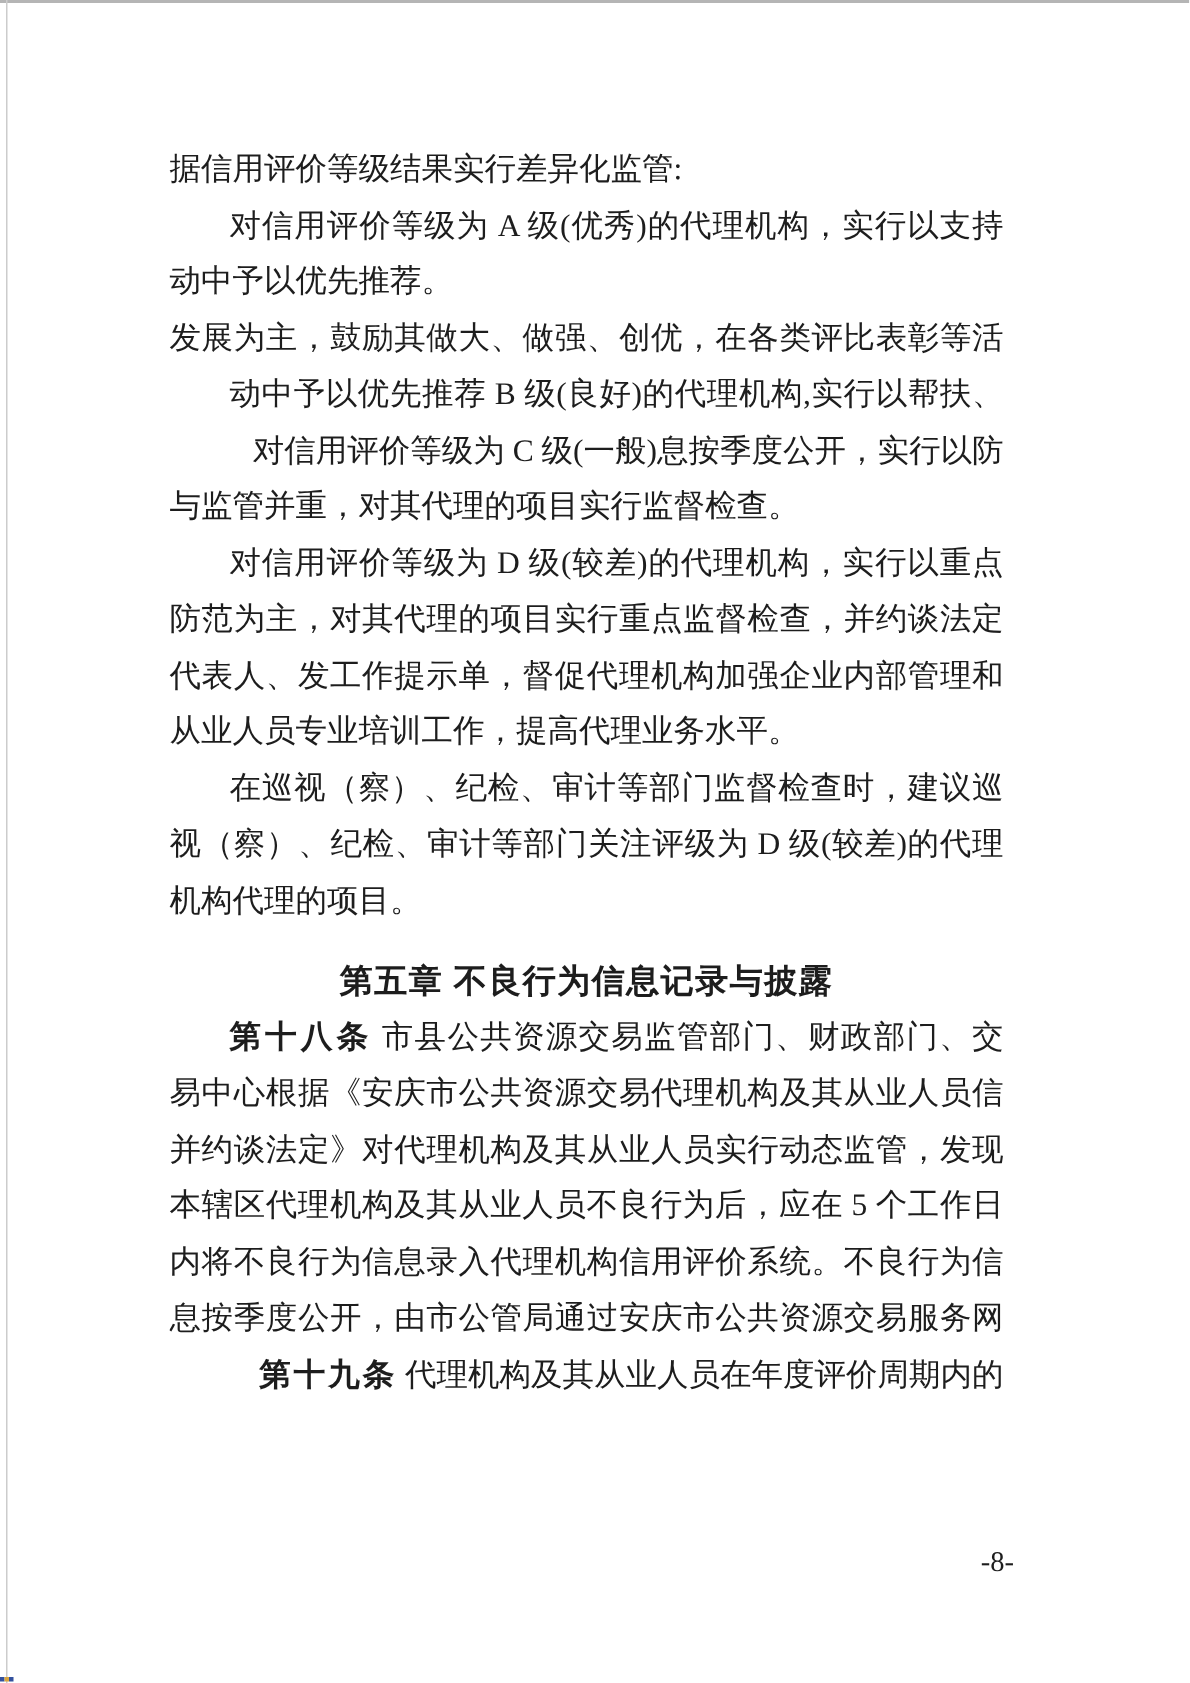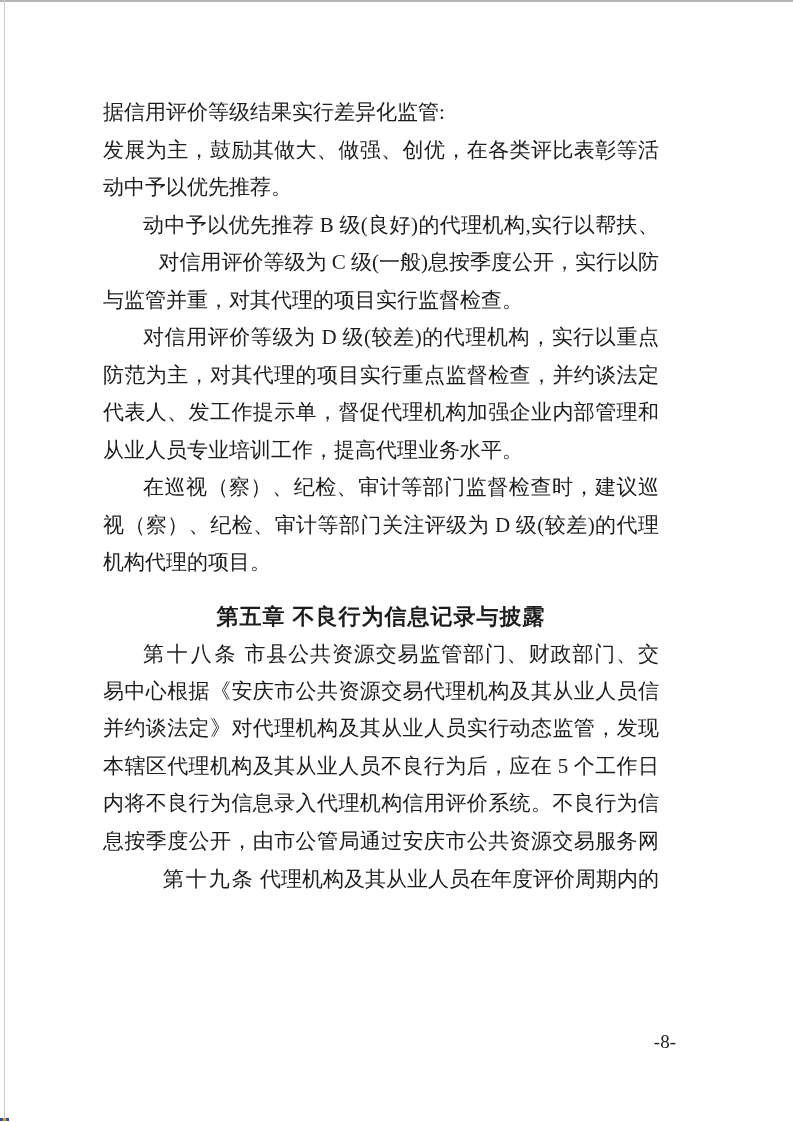--- a/index.html
+++ b/index.html
@@ -22,21 +22,21 @@
     background: var(--border-top, #b5b5b5);
   }
   .border-left {
     position: absolute;
     left: 4px; top: 0;
     width: 1px; height: 1122px;
     background: var(--border-left, #cccccc);
   }
   .doc-body {
     position: absolute;
-    left: 103px;
+    left: 113px;
     top: 94px;
     width: 556px;
     font-size: 21px;
     color: var(--ink, #1d1d1d);
     font-family: "Liberation Serif", serif;
   }
   .line {
     height: 37.5px;
     line-height: 37.5px;
     white-space: nowrap;
@@ -57,21 +57,21 @@
     margin-top: 16px;
     text-align-last: center;
     font-family: "Liberation Sans", sans-serif;
     font-weight: bold;
     font-size: 22px;
     padding-left: 0;
     letter-spacing: 1px;
   }
   .line b.lead {
     font-family: "Liberation Sans", sans-serif;
-    font-weight: normal;
+    font-weight: bold;
     letter-spacing: 2px;
   }
   .page-number {
     position: absolute;
     top: 1030px;
     right: 117px;
     font-size: 19px;
     line-height: 24px;
     color: var(--ink, #1d1d1d);
     font-family: "Liberation Serif", serif;
@@ -93,22 +93,23 @@
 </style>
 </head>
 <body>
 
 <div class="page">
   <div class="border-top"></div>
   <div class="border-left"></div>
 
   <div class="doc-body" id="doc-body">
       <div class="line">据信用评价等级结果实行差异化监管:</div>
+      <div class="line j ind">对信用评价等级为 A 级(优秀)的代理机构，实行以支持</div>
+      <div class="line">动中予以优先推荐。</div>
       <div class="line j">发展为主，鼓励其做大、做强、创优，在各类评比表彰等活</div>
-      <div class="line">动中予以优先推荐。</div>
       <div class="line j ind">动中予以优先推荐 B 级(良好)的代理机构,实行以帮扶、</div>
       <div class="line j ind">对信用评价等级为 C 级(一般)息按季度公开，实行以防范</div>
       <div class="line">与监管并重，对其代理的项目实行监督检查。</div>
       <div class="line j ind">对信用评价等级为 D 级(较差)的代理机构，实行以重点</div>
       <div class="line j">防范为主，对其代理的项目实行重点监督检查，并约谈法定</div>
       <div class="line j">代表人、发工作提示单，督促代理机构加强企业内部管理和</div>
       <div class="line">从业人员专业培训工作，提高代理业务水平。</div>
       <div class="line j ind">在巡视（察）、纪检、审计等部门监督检查时，建议巡</div>
       <div class="line j">视（察）、纪检、审计等部门关注评级为 D 级(较差)的代理</div>
       <div class="line">机构代理的项目。</div>

